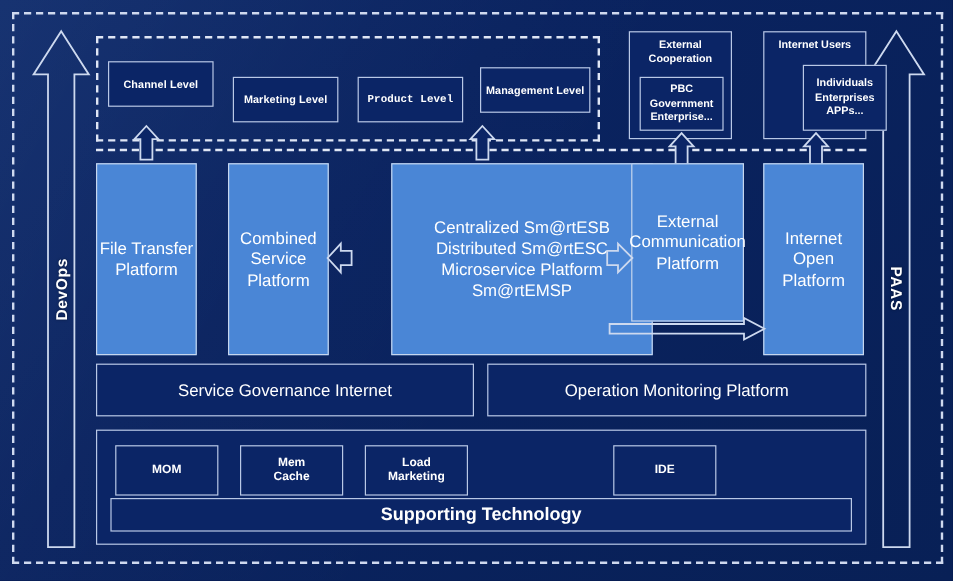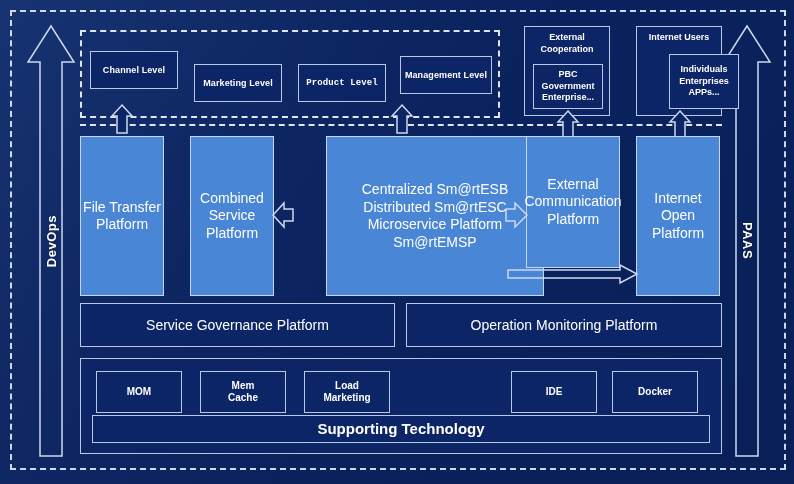--- a/index.html
+++ b/index.html
@@ -201,21 +201,21 @@
 
   <svg class="arrow-svg" style="left:504px; top:198px;" width="24" height="34" viewBox="0 0 24 34">
     <polygon class="stroke-only" points="23,17 11,5 11,11 2,11 2,23 11,23 11,29"></polygon>
   </svg>
 
   <svg class="arrow-svg" style="left:508px; top:264px;" width="130" height="22" viewBox="0 0 130 22">
     <polygon class="stroke-only" points="0,6 112,6 112,1 129,10 112,19 112,14 0,14"></polygon>
   </svg>
 
   <div class="abs outline-box t14" style="left:80px; top:303px; width:315px; height:44px;">
-    <span>Service Governance Platform</span>
+    <span>Service Governance Internet</span>
   </div>
   <div class="abs outline-box t14" style="left:406px; top:303px; width:316px; height:44px;text-align:center;">
     <span>Operation Monitoring Platform</span>
   </div>
 
   <div class="abs outline-box" style="left:80px; top:358px; width:642px; height:96px; display:block;"></div>
 
   <div class="abs outline-box" style="left:96px; top:371px; width:86px; height:42px; flex-direction:column;">
     <span class="t10">MOM</span>
     <span class="t10"></span>
@@ -225,22 +225,18 @@
     <span class="t10">Cache</span>
   </div>
   <div class="abs outline-box" style="left:304px; top:371px; width:86px; height:42px; flex-direction:column;">
     <span class="t10">Load</span>
     <span class="t10">Marketing</span>
   </div>
   <div class="abs outline-box" style="left:511px; top:371px; width:86px; height:42px; flex-direction:column;">
     <span class="t10">IDE</span>
     <span class="t10"></span>
   </div>
-  <div class="abs outline-box" style="left:612px; top:371px; width:86px; height:42px; flex-direction:column;">
-    <span class="t10">Docker</span>
-    <span class="t10"></span>
-  </div>
 
   <div class="abs outline-box t15b" style="left:92px; top:415px; width:618px; height:28px;">
     <span>Supporting Technology</span>
   </div>
 
 </div>
 
 </body></html>

